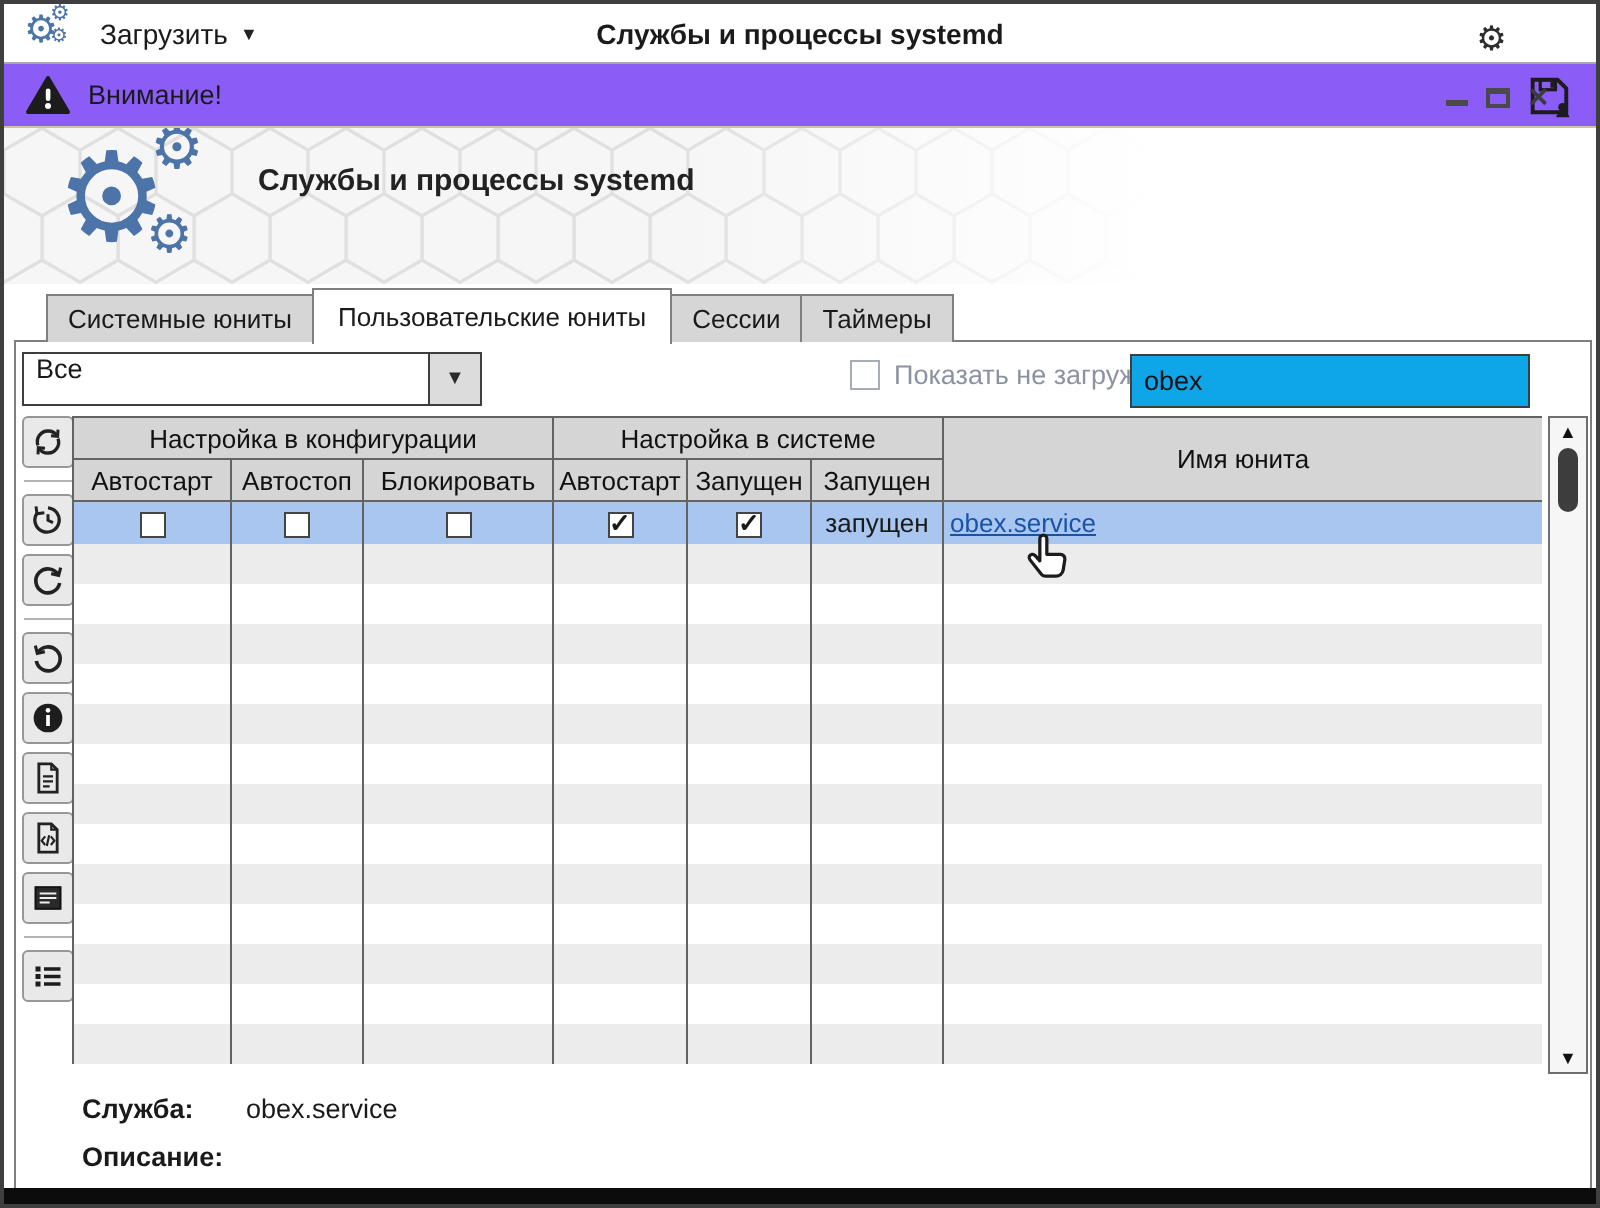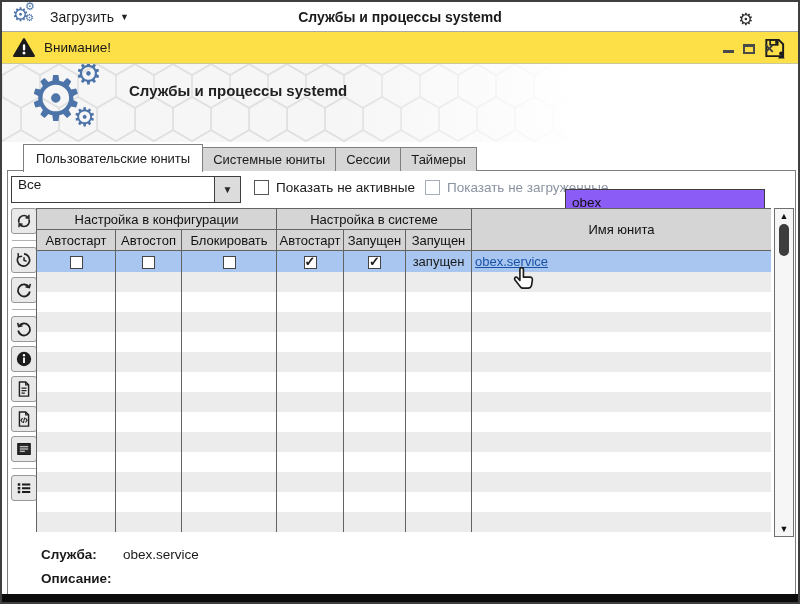--- a/index.html
+++ b/index.html
@@ -17,21 +17,21 @@
   .caret { font-size:9px; color:#222; }
   .tb-title { position:absolute; left:0; right:0; text-align:center; font-size:14px; font-weight:600; pointer-events:none; }
   .tb-right { margin-left:auto; display:flex; align-items:center; gap:14px; z-index:2;flex-direction:column; }
   .gear-dark { font-size:17px; color:#2e2e2e; }
   .winbtns { display:flex; align-items:center; gap:9px; margin-left:6px; }
   .wb-min { width:11px; height:3px; background:#4a4a4a; margin-top:4px; }
   .wb-max { width:12px; height:10px; border:2px solid #4a4a4a; border-top-width:3px; }
   .wb-close { font-size:17px; font-weight:bold; color:#3c3c3c; line-height:10px; }
 
   
-  .warnbar { position:absolute; left:0; right:0; top:30px; height:32px; background:#fde047; border-bottom:1px solid #c9c79b; display:flex; align-items:center; padding:2px 10px; }
+  .warnbar { position:absolute; left:0; right:0; top:30px; height:32px; background:#8b5cf6; border-bottom:1px solid #c9c79b; display:flex; align-items:center; padding:2px 10px; }
   .warn-text { font-size:13.5px; margin-left:8px; }
   .warn-save { margin-left:auto; }
 
   
   .appheader { position:absolute; left:0; right:0; top:62px; height:78px; background:#fff; overflow:hidden; }
   .hexbg { position:absolute; inset:0; width:100%; height:100%; }
   .logo { position:absolute; left:26px; top:2px; width:84px; height:74px; }
   .logo .g1 { position:absolute; left:0; top:-4px; font-size:62px; color:#4d74a9; }
   .logo .g2 { position:absolute; left:47px; top:-10px; font-size:30px; color:#4d74a9; }
   .logo .g3 { position:absolute; left:45px; top:36px; font-size:26px; color:#4d74a9; }
@@ -47,21 +47,21 @@
   .panel { position:absolute; left:5px; top:168px; width:789px; height:426px; border:1px solid #7f7f7f; background:#fff; }
 
   
   .dropdown { position:absolute; left:3px; top:5px; width:230px; height:27px; border:1.5px solid #3e3e3e; background:#fff; display:flex; align-items:flex-start; }
   .dd-value { flex:1; font-size:13.5px; padding-left:6px; }
   .dd-btn { width:26px; height:100%; background:#dcdcdc; border-left:1.5px solid #3e3e3e; display:flex; align-items:center; justify-content:center; font-size:10px; color:#2a2a2a; }
   .chk { position:absolute; top:9px; display:flex; align-items:center; gap:7px; font-size:13.5px; }
   .chk-box { width:15px; height:15px; border:1.5px solid #555; background:#fff; }
   .chk.disabled { color:#8b93a2; }
   .chk.disabled .chk-box { border-color:#a7adb8; }
-  .search { position:absolute; left:557px; top:18px; width:200px; height:27px; border:1.5px solid #3e3e3e; font-size:13.5px; padding:0 6px; font-family:"Liberation Sans", sans-serif; color:#111; outline:none; background:#8b5cf6; }
+  .search { position:absolute; left:557px; top:6px; width:200px; height:27px; border:1.5px solid #3e3e3e; font-size:13.5px; padding:0 6px; font-family:"Liberation Sans", sans-serif; color:#111; outline:none; background:#0ea5e9; }
 
   
   .sidebar { position:absolute; left:2px; top:37px; width:28px; display:flex; flex-direction:column; align-items:center; }
   .tool-btn { width:26px; height:26px; background:#e9e9e9; border:1px solid #979797; border-radius:3px; margin-bottom:4px; display:flex; align-items:center; justify-content:center; }
   .tool-sep { width:24px; height:1px; background:#b3b3b3; margin:2px 0 6px 0; }
   .tool-btn svg { display:block; }
 
   
   .tablewrap { position:absolute; left:28px; top:37px; width:735px; height:329px; overflow:hidden; }
   table.units { border-collapse:collapse; table-layout:fixed; width:735px; }
@@ -161,35 +161,31 @@
     </svg>
     <div class="logo">
       <span class="g1">⚙</span>
         <span class="g2">⚙</span>
         <span class="g3">⚙</span>
     </div>
     <div class="app-title">Службы и процессы systemd</div>
   </div>
 
   <div class="tabbar">
+    <div class="tab">Системные юниты</div>
     <div class="tab active">Пользовательские юниты</div>
-    <div class="tab">Системные юниты</div>
     <div class="tab">Сессии</div>
     <div class="tab">Таймеры</div>
   </div>
 
   <div class="panel">
 
     <div class="dropdown">
       <span class="dd-value">Все</span>
       <span class="dd-btn">▼</span>
-    </div>
-    <div class="chk" style="left:246px;">
-      <span class="chk-box"></span>
-      <span>Показать не активные</span>
     </div>
     <div class="chk disabled" style="left:417px;">
       <span class="chk-box"></span>
       <span>Показать не загруженные</span>
     </div>
     <input class="search" value="obex" style="">
 
     <div class="sidebar">
       <div class="tool-btn">
         <svg width="20" height="20" viewBox="0 0 24 24" fill="none" stroke="#222" stroke-width="2">

